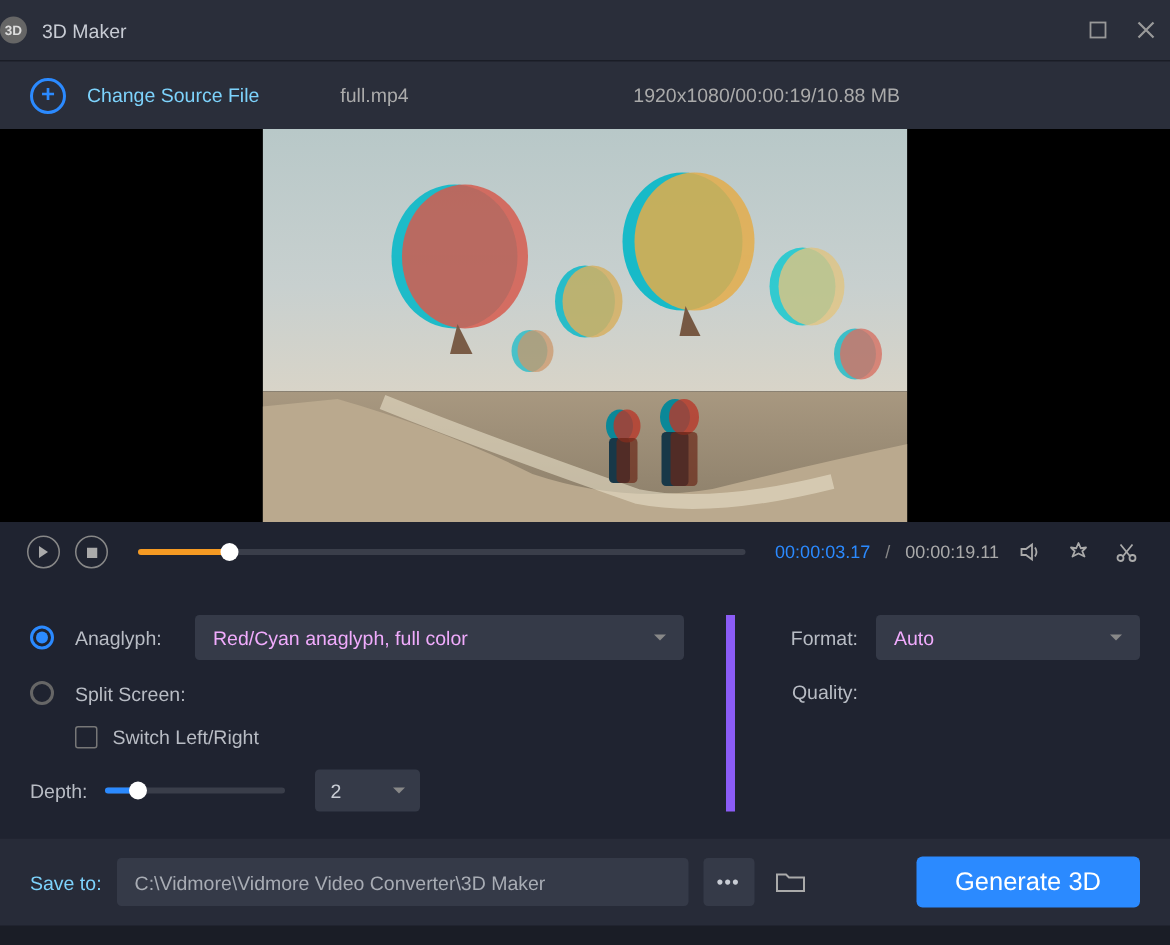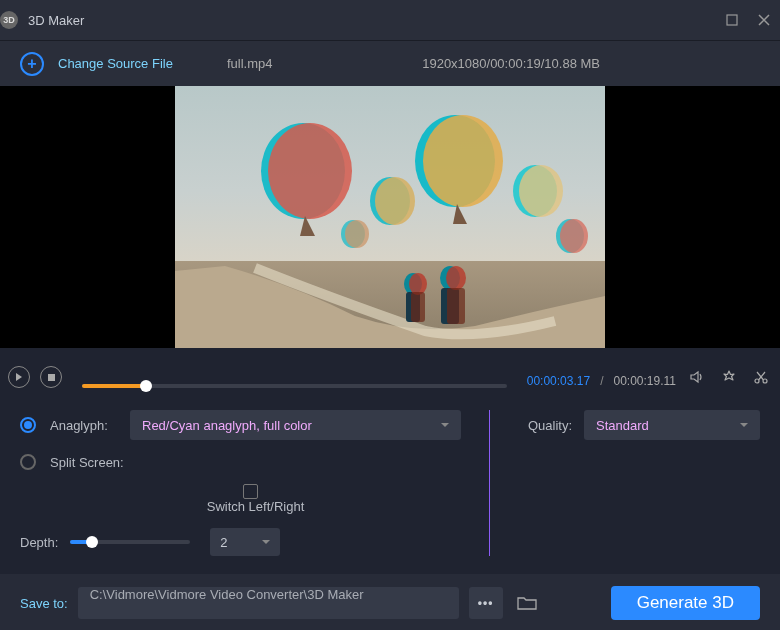--- a/index.html
+++ b/index.html
@@ -13,32 +13,32 @@
 
 .sourcebar { height: 46px; display: flex; align-items: center; padding: 0 20px; background: #2a2e3a; border-top: 1px solid #1a1d26; gap: 14px; }
 .plus-circle { width: 24px; height: 24px; border: 2px solid #2b8aff; border-radius: 50%; display: flex; align-items: center; justify-content: center; color: #2b8aff; font-size: 16px; font-weight: bold; cursor: pointer; }
 .change-link { color: #7dd3fc; font-size: 13px; cursor: pointer; }
 .filename { margin-left: 40px; font-size: 13px; color: #aaa; }
 .meta { margin-left: auto; margin-right: 160px; font-size: 13px; color: #aaa; }
 
 .preview { height: 262px; background: #000; display: flex; align-items: center; justify-content: center; }
 .preview-img { width: 430px; height: 262px; position: relative; overflow: hidden; }
 
-.controls { height: 40px; background: #1f2330; display: flex; align-items: flex-end; padding: 0 8px; gap: 10px; }
+.controls { height: 40px; background: #1f2330; display: flex; align-items: center; padding: 0 18px; gap: 10px; }
 .cbtn { width: 22px; height: 22px; border: 1.5px solid #888; border-radius: 50%; display: flex; align-items: center; justify-content: center; cursor: pointer; color: #aaa; }
 .progress { flex: 1; height: 4px; background: #3a3e4a; border-radius: 2px; position: relative; margin: 0 10px; }
 .progress-fill { position: absolute; left: 0; top: 0; height: 100%; background: #f59a23; border-radius: 2px; width: 15%; }
 .progress-thumb { position: absolute; width: 12px; height: 12px; background: #fff; border-radius: 50%; top: -4px; left: 15%; margin-left: -6px; }
 .time-cur { color: #2b8aff; font-size: 12px; }
 .time-sep { color: #888; font-size: 12px; }
 .time-tot { color: #aaa; font-size: 12px; }
 .icon-btn { width: 22px; height: 22px; display: flex; align-items: center; justify-content: center; cursor: pointer; color: #aaa; }
 
 .settings { padding: 22px 20px 18px 20px; background: #1f2330; display: flex; }
-.leftcol { width: 470px; border-right: 1px solid #8b5cf6; padding-right: 28px; }
+.leftcol { width: 470px; border-right: 6px solid #8b5cf6; padding-right: 28px; }
 .rightcol { flex: 1; padding-left: 28px; }
 .row { display: flex; align-items: center; margin-bottom: 14px; }
 .radio { width: 16px; height: 16px; border: 2px solid #2b8aff; border-radius: 50%; margin-right: 14px; display: flex; align-items: center; justify-content: center; cursor: pointer; }
 .radio.checked::after { content: ''; width: 8px; height: 8px; background: #2b8aff; border-radius: 50%; }
 .radio.unchecked { border-color: #666; }
 .label { font-size: 13px; color: #b8bcc4; width: 80px; }
 .label-sm { font-size: 13px; color: #b8bcc4; width: 54px; text-align: right; margin-right: 12px; }
 .select { flex: 1; height: 30px; background: #353a48; border-radius: 3px; display: flex; align-items: center; padding: 0 12px; font-size: 13px; color: #f0abfc; cursor: pointer; position: relative; }
 .select::after { content: ''; position: absolute; right: 12px; top: 13px; border: 4px solid transparent; border-top-color: #888; }
 .checkbox { width: 15px; height: 15px; border: 1.5px solid #777; border-radius: 2px; margin-right: 10px; cursor: pointer; }
@@ -46,21 +46,21 @@
 .depth-row { display: flex; align-items: center; margin-top: 6px; }
 .depth-label { font-size: 13px; color: #b8bcc4; margin-right: 12px; }
 .slider { width: 120px; height: 4px; background: #3a3e4a; border-radius: 2px; position: relative; margin-right: 20px; cursor: pointer; }
 .slider-fill { position: absolute; left: 0; top: 0; height: 100%; width: 18%; background: #2b8aff; border-radius: 2px; }
 .slider-thumb { position: absolute; width: 12px; height: 12px; background: #fff; border-radius: 50%; top: -4px; left: 18%; margin-left: -6px; }
 .depth-val { width: 70px; height: 28px; background: #353a48; border-radius: 3px; display: flex; align-items: center; padding: 0 10px; font-size: 13px; color: #c8ccd4; position: relative; cursor: pointer; }
 .depth-val::after { content: ''; position: absolute; right: 10px; top: 12px; border: 4px solid transparent; border-top-color: #888; }
 
 .footer { height: 58px; background: #272b38; display: flex; align-items: center; padding: 0 20px; gap: 10px; }
 .save-lbl { font-size: 13px; color: #7dd3fc; }
-.save-path { flex: 1; height: 32px; background: #353a48; border-radius: 3px; display: flex; padding: 0 12px; font-size: 13px; color: #a8acb4; }
+.save-path { flex: 1; height: 32px; background: #353a48; border-radius: 3px; display: flex; align-items: center; padding: 0 12px; font-size: 13px; color: #a8acb4; }
 .more-btn { width: 34px; height: 32px; background: #353a48; border-radius: 3px; display: flex; align-items: center; justify-content: center; cursor: pointer; color: #c8ccd4; font-weight: bold; letter-spacing: 1px; font-size: 12px; }
 .folder-btn { width: 28px; height: 28px; display: flex; align-items: center; justify-content: center; cursor: pointer; color: #aaa; margin-right: 60px; }
 .gen-btn { padding: 0 26px; height: 34px; background: #2b8aff; border-radius: 4px; display: flex; align-items: center; justify-content: center; color: #fff; font-size: 17px; cursor: pointer; }
 
 svg { display: block; }
 </style>
 </head>
 <body>
 
 <div class="titlebar">
@@ -192,41 +192,44 @@
       <div class="radio checked"></div>
       <span class="label">Anaglyph:</span>
       <div class="select">
           <span>Red/Cyan anaglyph, full color</span>
         </div>
     </div>
     <div class="row">
       <div class="radio unchecked"></div>
       <span class="label">Split Screen:</span>
     </div>
-    <div class="row" style="margin-left:30px;flex-direction:column;">
+    <div class="row" style="margin-left:30px;">
       <div class="checkbox"></div>
       <span class="chk-label">Switch Left/Right</span>
     </div>
     <div class="depth-row">
       <span class="depth-label">Depth:</span>
       <div class="slider">
         <div class="slider-fill"></div>
         <div class="slider-thumb"></div>
       </div>
       <div class="depth-val">
           <span>2</span>
         </div>
     </div>
   </div>
   <div class="rightcol">
     <div class="row">
+      <span class="label-sm">Format:</span>
+      <div class="select">
+          <span>Auto</span>
+        </div>
+    </div>
+    <div class="row">
       <span class="label-sm">Quality:</span>
-      <div class="select">
-          <span>Standard</span>
-        </div>
     </div>
   </div>
 </div>
 
 <div class="footer">
   <span class="save-lbl">Save to:</span>
   <div class="save-path">
       <span>C:\Vidmore\Vidmore Video Converter\3D Maker</span>
     </div>
   <div class="more-btn">•••</div>

